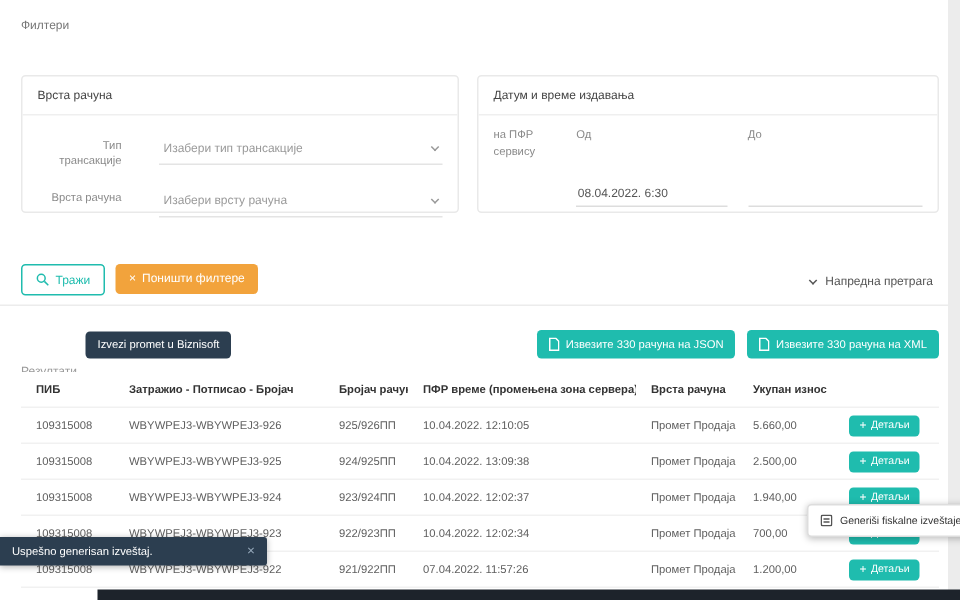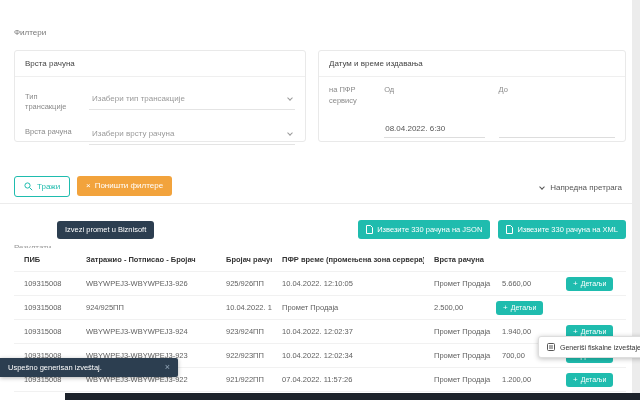--- a/index.html
+++ b/index.html
@@ -10,21 +10,21 @@
   body{
     font-family:"Liberation Sans","DejaVu Sans",sans-serif;
     background:#fff;color:#555;position:relative;overflow:hidden;
   }
   .abs{position:absolute;}
   .section-title{font-size:8px;color:#777;}
   
   .card{position:absolute;background:#fff;border:1px solid #e9e9e9;border-radius:3px;}
   .card-header{padding:8px 10px;font-size:8px;color:#444;border-bottom:1px solid #efefef;}
   .card-body{padding:4px 10px 8px;}
-  .form-row{display:flex;align-items:flex-start;margin-top:8px;gap:8px;}
+  .form-row{display:flex;align-items:flex-start;margin-top:8px;gap:25px;text-align:right;}
   .form-label{width:56px;font-size:7.5px;color:#8a8a8a;line-height:1.35;padding-top:3px;}
   .select{flex:1;display:flex;align-items:center;justify-content:space-between;
     border-bottom:1px solid #e4e4e4;padding:5px 3px 6px;font-size:8px;color:#9a9a9a;cursor:pointer;}
   .chev{width:4px;height:4px;border-right:1px solid #999;border-bottom:1px solid #999;
     transform:rotate(45deg);margin-top:-2px;flex:none;}
   .date-body{display:flex;padding:8px 10px;gap:14px;}
   .svc-label{width:46px;font-size:7.5px;color:#8a8a8a;line-height:1.4;}
   .date-group{display:flex;flex-direction:column;}
   .date-group.from{width:112px;gap:24px;}
   .date-group.to{margin-left:auto;width:130px;justify-content:space-between;}
@@ -64,21 +64,21 @@
   .toast{position:absolute;left:0;top:358px;width:178px;background:var(--navy);color:#fff;
     padding:5px 8px;font-size:7.5px;display:flex;align-items:flex-start;justify-content:space-between;
     border-radius:0 2px 2px 0;box-shadow:0 1px 4px rgba(0,0,0,.3);z-index:45;}
   .toast-close{color:#93a6b8;font-size:9px;cursor:pointer;line-height:1;}
   .bottom-bar{position:absolute;left:65px;right:0;bottom:0;height:7px;background:var(--bar);z-index:30;}
   .right-gutter{position:absolute;right:0;top:0;width:8px;height:100%;background:#ececec;z-index:20;}
 </style>
 </head>
 <body>
 
-<div class="abs section-title" style="left:14px;top:28px">Филтери</div>
+<div class="abs section-title" style="left:14px;top:12px">Филтери</div>
 
 <div class="card" style="left:14px;top:50px;width:292px;height:92px">
   <div class="card-header">Врста рачуна</div>
   <div class="card-body">
     <div class="form-row">
       <div class="form-label">Тип трансакције</div>
       <div class="select">
         <span>Изабери тип трансакције</span>
         <span class="chev"></span>
       </div>
@@ -155,40 +155,42 @@
   </button>
 </div>
 
 <div class="table">
   <div class="trow thead">
     <div class="td">ПИБ</div>
     <div class="td">Затражио - Потписао - Бројач</div>
     <div class="td">Бројач рачуна</div>
     <div class="td">ПФР време (промењена зона сервера)</div>
     <div class="td">Врста рачуна</div>
+    <div class="td">Укупан износ</div>
     <div class="td"></div>
   </div>
   <div id="tbody">
   <div class="trow">
     <div class="td">109315008</div>
     <div class="td">WBYWPEJ3-WBYWPEJ3-926</div>
     <div class="td">925/926ПП</div>
     <div class="td">10.04.2022. 12:10:05</div>
     <div class="td">Промет Продаја</div>
     <div class="td">5.660,00</div>
     <div class="td act">
       <button class="btn-details">
         <span class="plus">+</span>
         <span>Детаљи</span>
       </button>
     </div>
   </div>
 
   <div class="trow">
     <div class="td">109315008</div>
+    <div class="td">WBYWPEJ3-WBYWPEJ3-925</div>
     <div class="td">924/925ПП</div>
     <div class="td">10.04.2022. 13:09:38</div>
     <div class="td">Промет Продаја</div>
     <div class="td">2.500,00</div>
     <div class="td act">
       <button class="btn-details">
         <span class="plus">+</span>
         <span>Детаљи</span>
       </button>
     </div>

